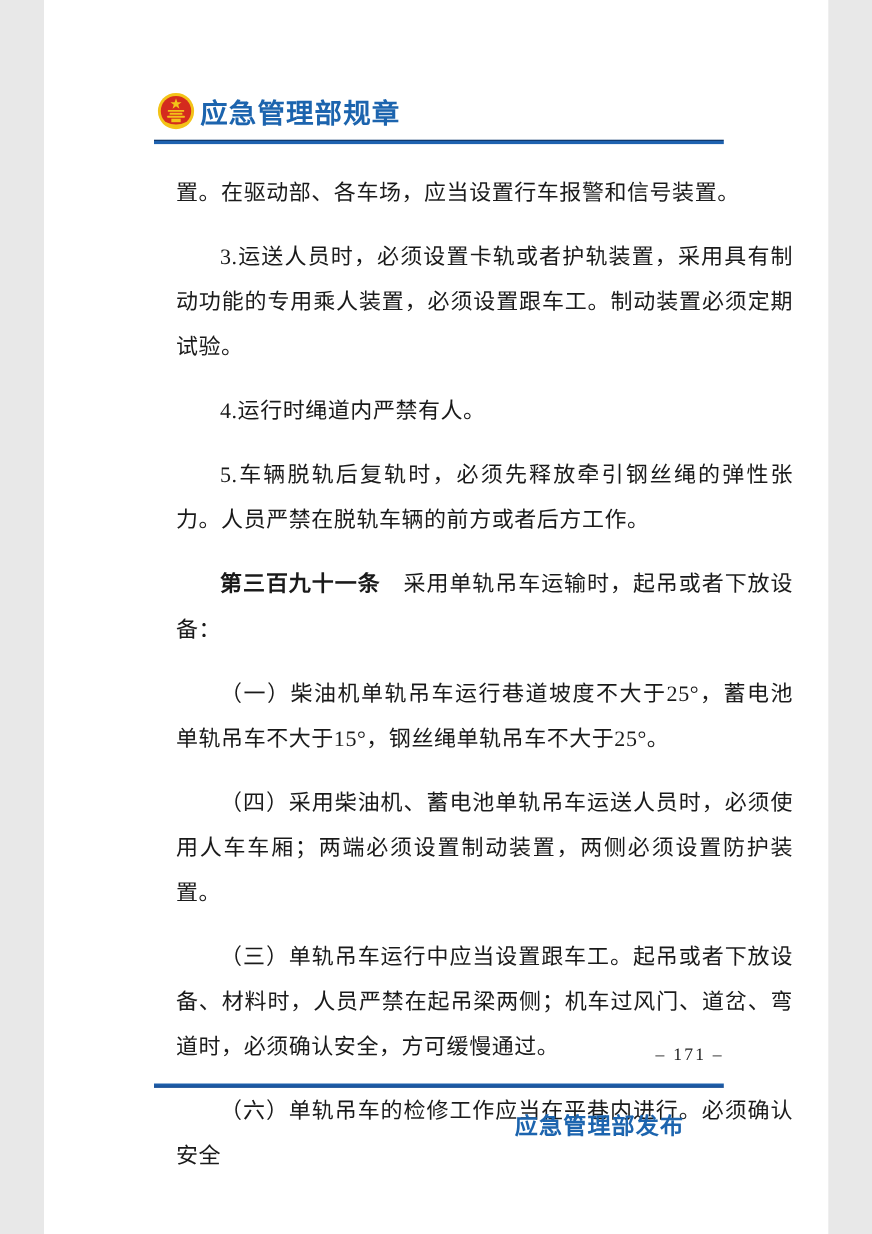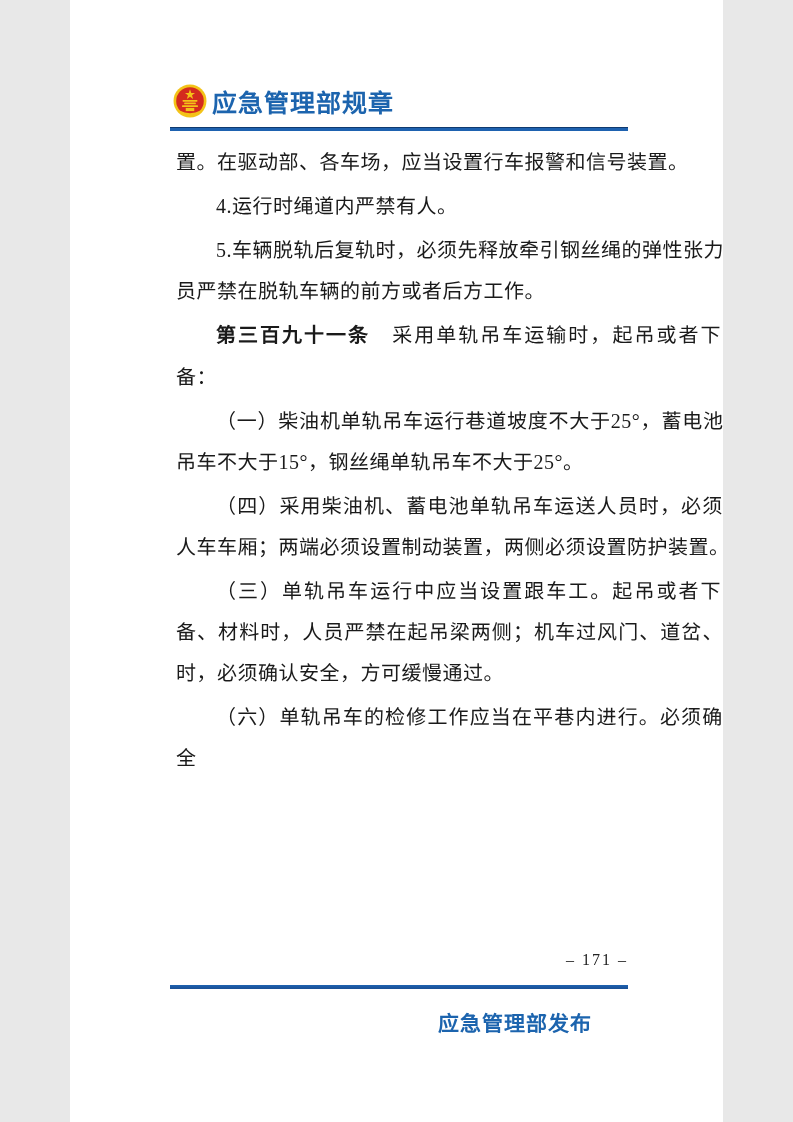--- a/index.html
+++ b/index.html
@@ -8,21 +8,21 @@
     --rule-blue-dark: #0f3a6f;
     --emblem-red: #d42b1e;
     --emblem-gold: #f3c318;
     --text-color: #1a1a1a;
     --page-bg: #ffffff;
   }
   * { box-sizing: border-box; }
   html, body { margin: 0; padding: 0; background: #e8e8e8; }
   .page {
     position: relative;
-    width: 653px;
+    width: 713px;
     height: 1122px;
     margin: 0 auto;
     background: var(--page-bg);
     overflow: hidden;
     font-family: "Liberation Serif", "DejaVu Serif", serif;
     color: var(--text-color);
   }
 
   
   .header-brand {
@@ -59,21 +59,21 @@
   
   .doc-body {
     position: absolute;
     left: 103px;
     top: 139px;
     width: 595px;
     font-size: 20px;
     line-height: 41px;
   }
   .para {
-    margin: 3px;
+    margin: 17px;
     text-align: justify;
     letter-spacing: 0.5px;
   }
   .para.indent { text-indent: 2em; }
   .bold-lead {
     font-weight: bold;
     font-family: Liberation Mono, monospace;
     letter-spacing: 0.5px;
   }
 
@@ -127,20 +127,21 @@
         </svg>
       </span>
       <span class="header-title">应急管理部规章</span>
     </div>
     <div class="header-rule"></div>
   </header>
 
   <main class="doc-body">
 
   <p class="para"><span>置。在驱动部、各车场，应当设置行车报警和信号装置。</span></p>
+      <p class="para indent"><span>3.运送人员时，必须设置卡轨或者护轨装置，采用具有制动功能的专用乘人装置，必须设置跟车工。制动装置必须定期试验。</span></p>
       <p class="para indent"><span>4.运行时绳道内严禁有人。</span></p>
       <p class="para indent"><span>5.车辆脱轨后复轨时，必须先释放牵引钢丝绳的弹性张力。人员严禁在脱轨车辆的前方或者后方工作。</span></p>
       <p class="para indent"><span class="bold-lead">第三百九十一条</span><span>　采用单轨吊车运输时，起吊或者下放设备：</span></p>
       <p class="para indent"><span>（一）柴油机单轨吊车运行巷道坡度不大于25°，蓄电池单轨吊车不大于15°，钢丝绳单轨吊车不大于25°。</span></p>
       <p class="para indent"><span>（四）采用柴油机、蓄电池单轨吊车运送人员时，必须使用人车车厢；两端必须设置制动装置，两侧必须设置防护装置。</span></p>
       <p class="para indent"><span>（三）单轨吊车运行中应当设置跟车工。起吊或者下放设备、材料时，人员严禁在起吊梁两侧；机车过风门、道岔、弯道时，必须确认安全，方可缓慢通过。</span></p>
       <p class="para indent"><span>（六）单轨吊车的检修工作应当在平巷内进行。必须确认安全</span></p>
     </main>
 
   <div class="page-number">– 171 –</div>

